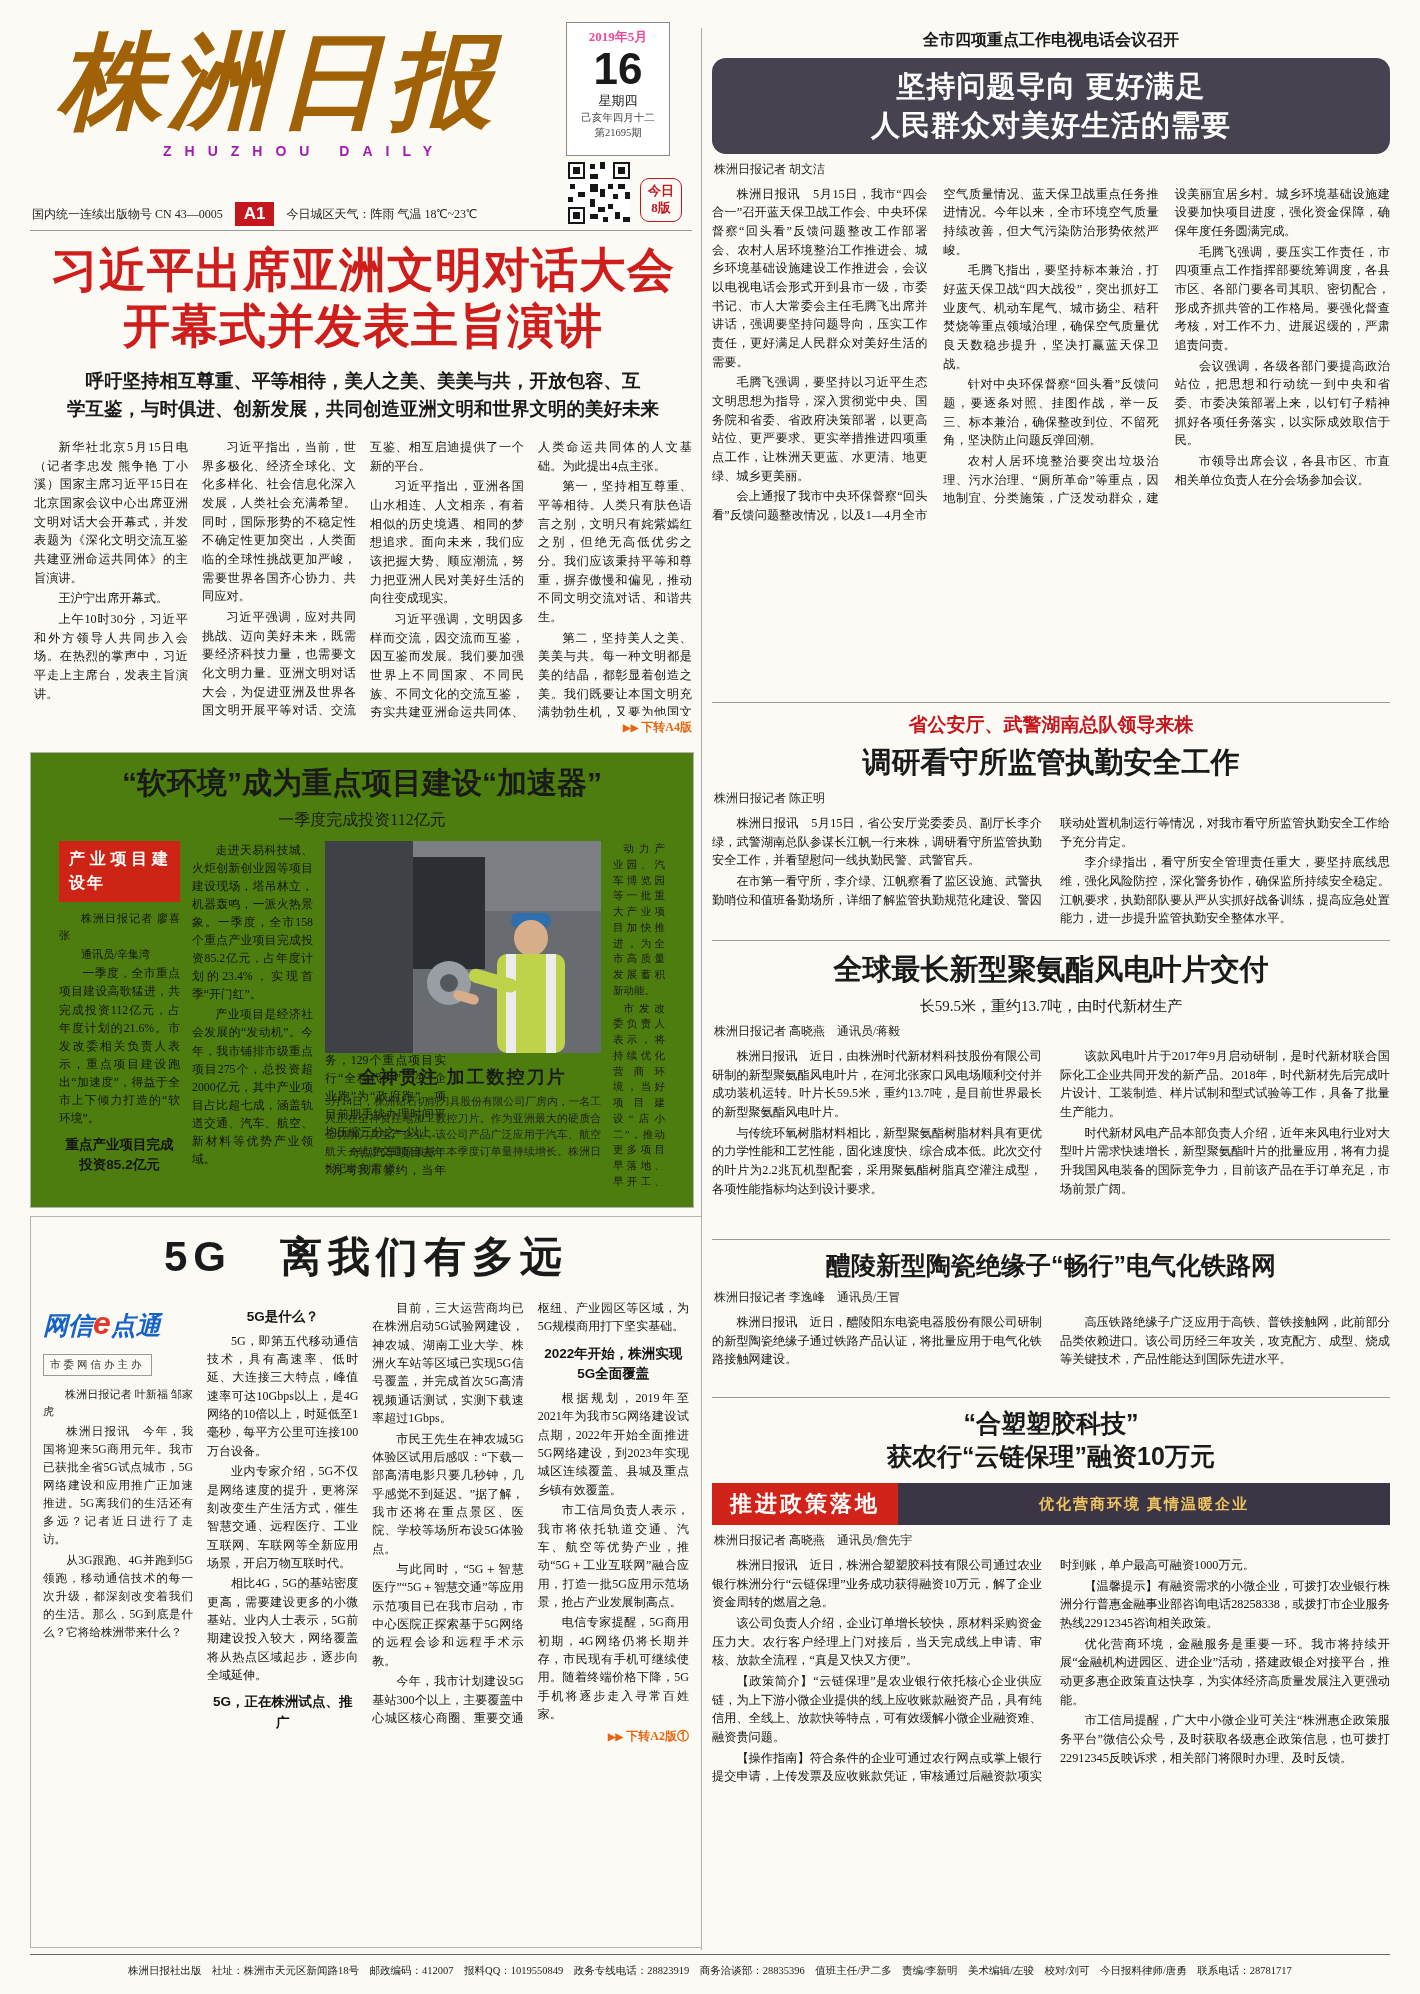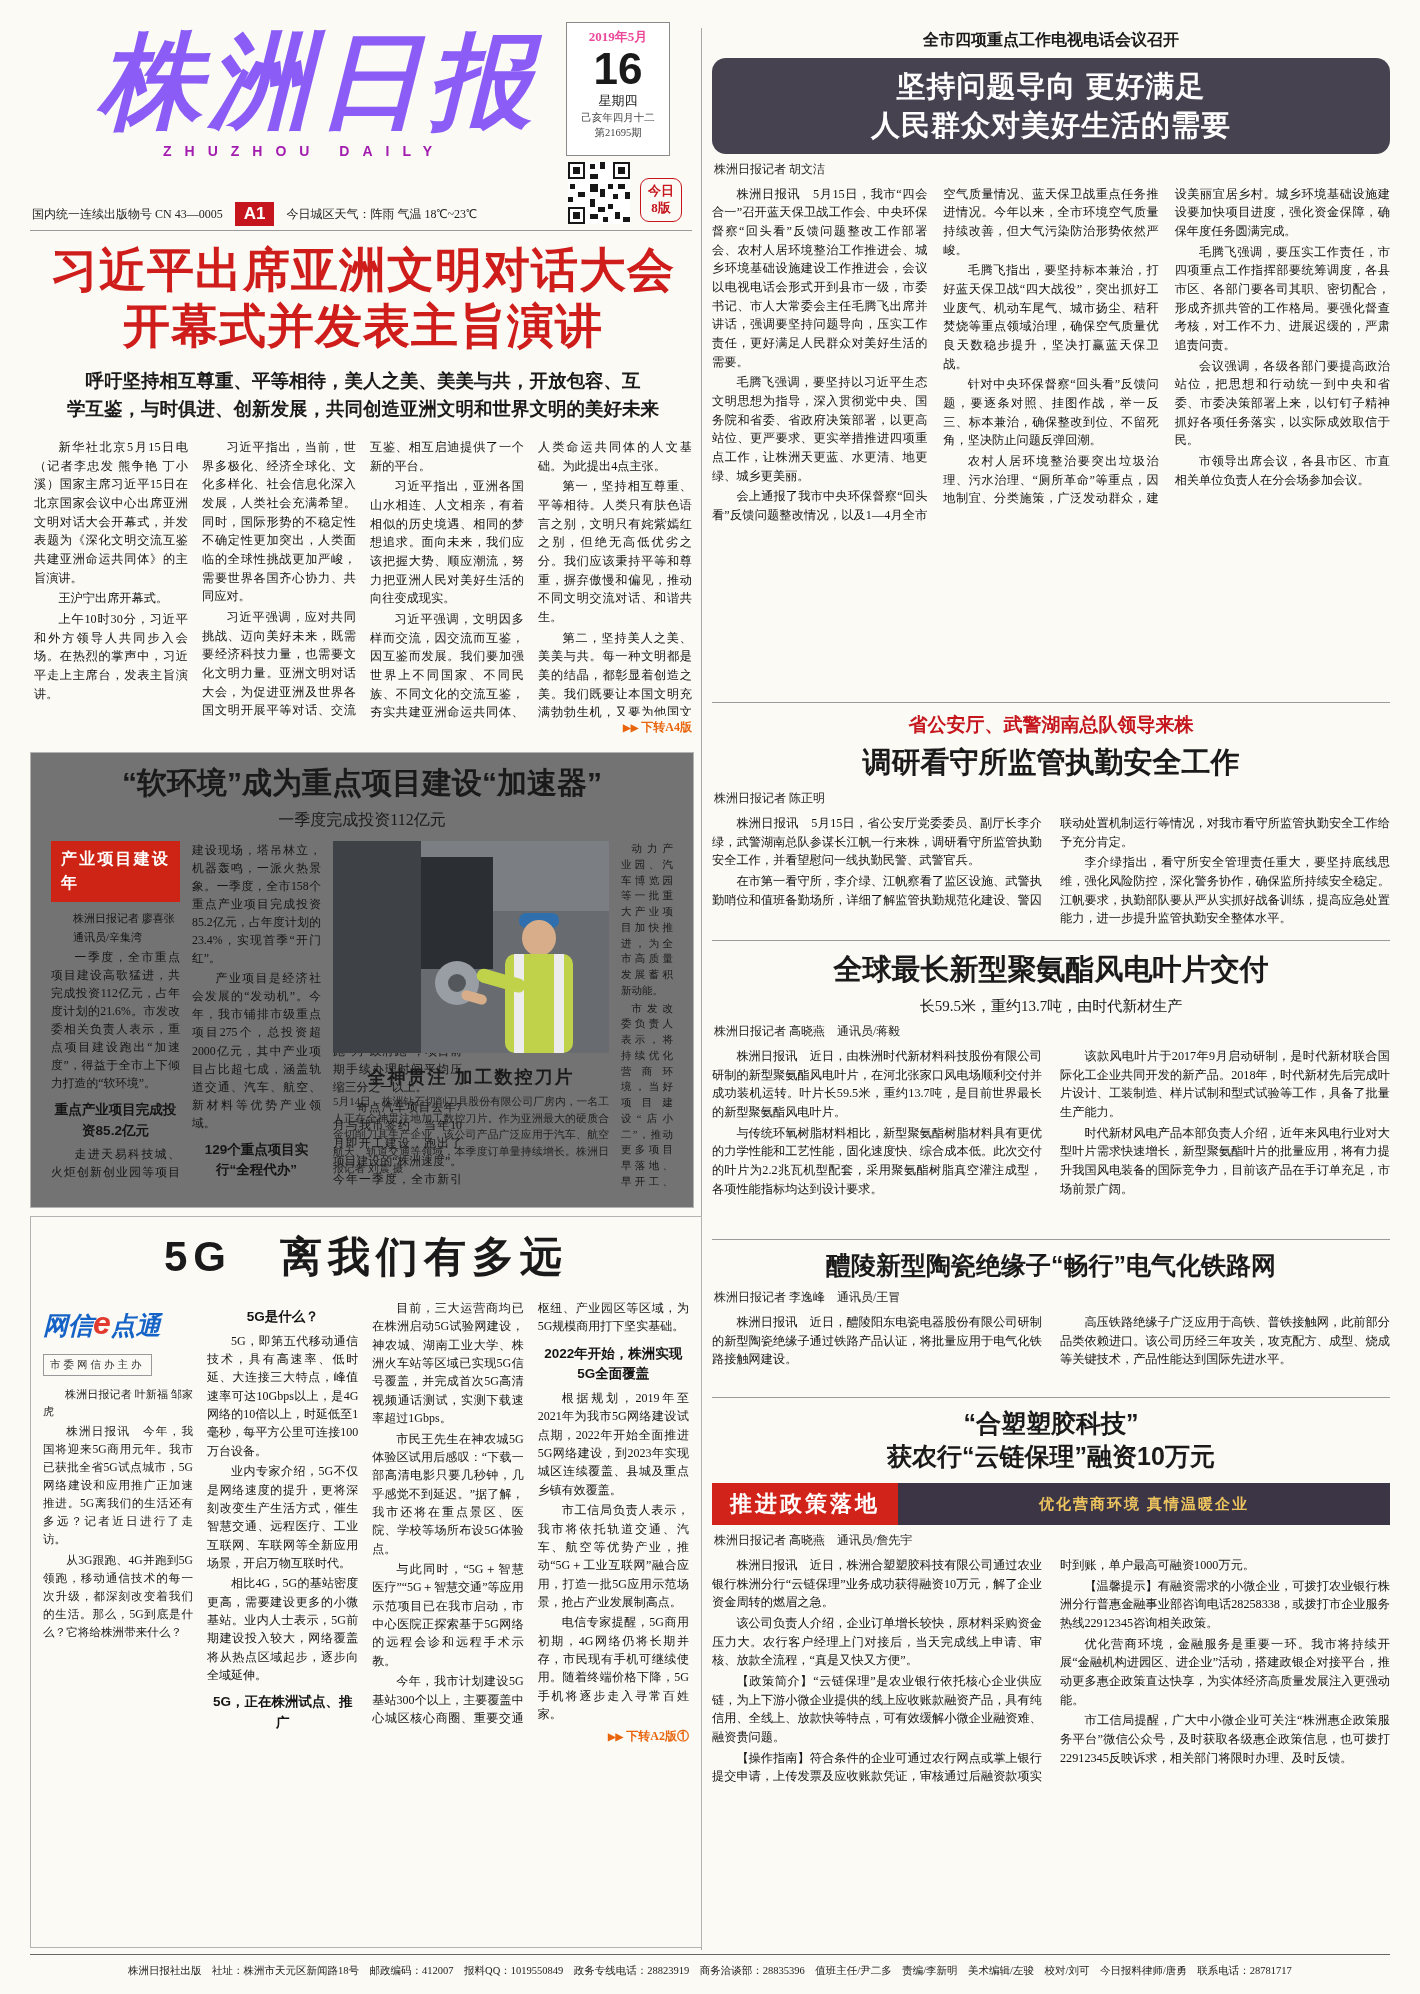--- a/index.html
+++ b/index.html
@@ -2,21 +2,21 @@
 <html><head>
 <meta charset="utf-8">
 <style>
   html,body{margin:0;padding:0;background:#e8e6e0;}
   .page{position:relative;width:1420px;height:1994px;background:#fbfaf5;color:#1a1a1a;margin:0 auto;overflow:hidden;
         font-family:"Liberation Serif",serif;}
 
   
   #masthead{position:absolute;left:30px;top:20px;width:662px;height:210px;border-bottom:1px solid #9a9a9a;}
   .mast-title{font-family:"DejaVu Serif",serif;font-style:italic;font-weight:bold;font-size:104px;line-height:1.18;
-              color:#8b5cf6;letter-spacing:6px;width:480px;text-align:right;margin-left:28px;}
+              color:#a16207;letter-spacing:6px;width:480px;text-align:left;margin-left:28px;}
   .mast-en{color:#a21caf;font-size:14px;letter-spacing:13px;width:480px;text-align:center;margin-left:34px;
            font-family:"Liberation Sans",sans-serif;font-weight:bold;}
   .mast-info{position:absolute;left:2px;top:182px;width:640px;display:flex;align-items:center;gap:12px;font-size:12px;color:#222;}
   .page-label{background:#c5161d;color:#fff;font-weight:bold;font-size:17px;padding:2px 9px;
               font-family:"Liberation Sans",sans-serif;}
   .date-box{position:absolute;left:536px;top:2px;width:104px;height:134px;border:1px solid #8a8a8a;background:#fff;
             text-align:center;box-sizing:border-box;padding-top:5px;}
   .db-ym{color:#ec4899;font-size:13px;font-weight:bold;}
   .db-day{font-size:44px;font-weight:bold;line-height:1.04;font-family:"Liberation Sans",sans-serif;}
   .db-week{font-size:13px;}
@@ -46,21 +46,21 @@
   .lead-h{color:#ce1d1a;font-weight:900;font-size:47px;text-align:center;line-height:1.2;letter-spacing:1px;
           font-family:"Liberation Sans",sans-serif;}
   .lead-sub{font-weight:bold;font-size:18.5px;text-align:center;line-height:1.55;margin-top:12px;
             font-family:"Liberation Sans",sans-serif;}
   .lead-body{position:relative;margin-top:14px;columns:4;column-gap:14px;height:298px;overflow:hidden;}
   .lead-jump{position:absolute;right:0;bottom:0;background:#fbfaf5;padding:2px 0 0 8px;color:#e8650e;
              font-weight:bold;font-size:12px;}
 
   
   #softenv{position:absolute;left:30px;top:752px;width:664px;height:456px;border:1px solid #b3b3b3;
-           box-sizing:border-box;padding:10px 20px;background:#737373;}
+           box-sizing:border-box;padding:10px 28px;background:#4d7c0f;}
   .se-h{text-align:center;font-weight:900;font-size:30px;font-family:"Liberation Sans",sans-serif;}
   .se-sub{text-align:center;font-size:16px;margin-top:6px;}
   .se-row{display:flex;gap:12px;margin-top:10px;height:350px;overflow:hidden;}
   .se-left{width:306px;columns:2;column-gap:12px;font-size:11.8px;}
   .se-left p{margin:0 0 2px;text-indent:2em;}
   .se-label{display:inline-block;background:#cd2415;color:#fff;font-weight:bold;font-size:16px;padding:6px 10px;
             margin-bottom:8px;letter-spacing:2px;font-family:"Liberation Sans",sans-serif;}
   .se-byline{font-size:11px;margin:0 0 2px;text-indent:0;}
   .se-subhead{font-weight:bold;font-size:13.5px;text-align:center;margin:8px 0 4px;
               font-family:"Liberation Sans",sans-serif;}

